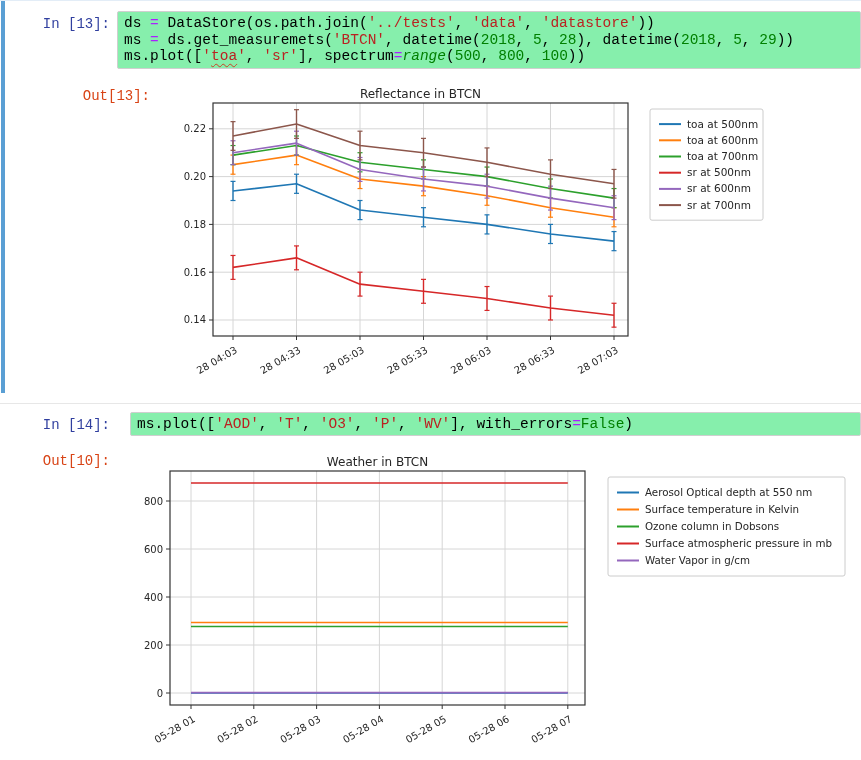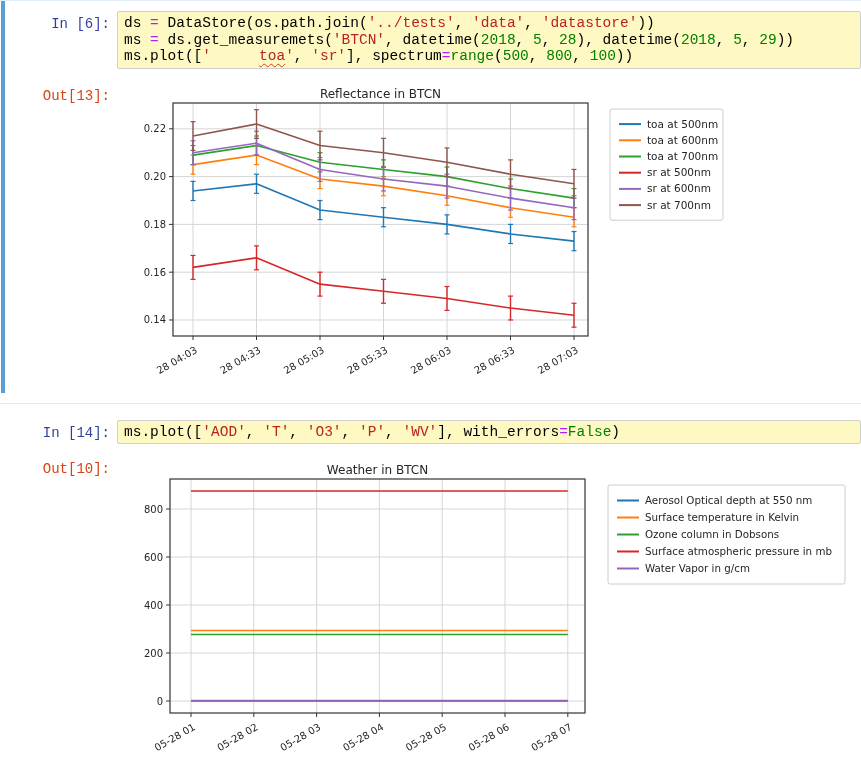--- a/index.html
+++ b/index.html
@@ -8,47 +8,47 @@
   .cell{position:relative;}
   .cell.selected{border-top:1px solid #e3edf7;}
   .sel-bar{position:absolute;left:1px;top:0;bottom:2px;width:4px;background:#5a9fd4;}
   .row{display:flex;align-items:flex-start;}
   .prompt{width:117px;flex:0 0 117px;box-sizing:border-box;text-align:right;padding-right:7px;
           font-family:"Liberation Mono","DejaVu Sans Mono",monospace;font-size:14px;line-height:17px;
           padding-top:5px;white-space:nowrap;}
   .prompt.in{color:#303F9F;}
   .prompt.out{color:#D84315;}
   .content{flex:1;min-width:0;}
-  .input-area{background:#fef9c3;border:1px solid #cfcfcf;border-radius:2px;padding:3px 6px;}
+  .input-area{background:#86efac;border:1px solid #cfcfcf;border-radius:2px;padding:3px 6px;}
   pre.code{margin:0;font-family:"Liberation Mono","DejaVu Sans Mono",monospace;font-size:14.5px;line-height:16.5px;}
   pre.code .cl{white-space:pre;}
   .tok-plain{color:#000;}
   .tok-str{color:#BA2121;}
   .tok-num{color:#008000;}
   .tok-op{color:#AA22FF;}
   .tok-kw{color:#008000;font-weight:normal;}
-  .tok-builtin{color:#008000;}
-  .sq{text-decoration:underline wavy #cc4125;text-decoration-thickness:1px;text-underline-offset:3px;margin-left:48px;}
+  .tok-builtin{color:#008000;font-style:italic;}
+  .sq{text-decoration:underline wavy #cc4125;text-decoration-thickness:1px;text-underline-offset:3px;}
   .cell1-input{margin-top:10px;}
-  .out-row1{margin-top:14px;}
+  .out-row1{margin-top:14px;margin-left:40px;}
   .cell-sep{border-top:1px solid #e7e7e7;margin-top:8px;}
-  .cell2-input{margin-top:16px;}
+  .cell2-input{margin-top:8px;gap:13px;}
   .out-row2{margin-top:12px;}
   .figure{position:relative;}
   svg text{font-family:"DejaVu Sans","Liberation Sans",sans-serif;fill:#262626;}
 </style>
 </head>
 <body>
 
 <div class="nb">
 
   <div class="cell selected">
     <div class="sel-bar"></div>
     <div class="row cell1-input">
-      <div class="prompt in">In [6]:</div>
+      <div class="prompt in">In [13]:</div>
       <div class="content">
         <div class="input-area">
           <pre class="code"><div class="cl"><span class="tok-plain">ds </span><span class="tok-op">=</span><span class="tok-plain"> DataStore(os.path.join(</span><span class="tok-str">'../tests'</span><span class="tok-plain">, </span><span class="tok-str">'data'</span><span class="tok-plain">, </span><span class="tok-str">'datastore'</span><span class="tok-plain">))</span></div><div class="cl"><span class="tok-plain">ms </span><span class="tok-op">=</span><span class="tok-plain"> ds.get_measuremets(</span><span class="tok-str">'BTCN'</span><span class="tok-plain">, datetime(</span><span class="tok-num">2018</span><span class="tok-plain">, </span><span class="tok-num">5</span><span class="tok-plain">, </span><span class="tok-num">28</span><span class="tok-plain">), datetime(</span><span class="tok-num">2018</span><span class="tok-plain">, </span><span class="tok-num">5</span><span class="tok-plain">, </span><span class="tok-num">29</span><span class="tok-plain">))</span></div><div class="cl"><span class="tok-plain">ms.plot([</span><span class="tok-str">'</span><span class="tok-str sq">toa</span><span class="tok-str">'</span><span class="tok-plain">, </span><span class="tok-str">'sr'</span><span class="tok-plain">], spectrum</span><span class="tok-op">=</span><span class="tok-builtin">range</span><span class="tok-plain">(</span><span class="tok-num">500</span><span class="tok-plain">, </span><span class="tok-num">800</span><span class="tok-plain">, </span><span class="tok-num">100</span><span class="tok-plain">))</span></div></pre>
         </div>
       </div>
     </div>
     <div class="row out-row1">
       <div class="prompt out">Out[13]:</div>
       <div class="content">
         <div class="figure"><svg width="744" height="308" viewBox="0 0 744 308">

